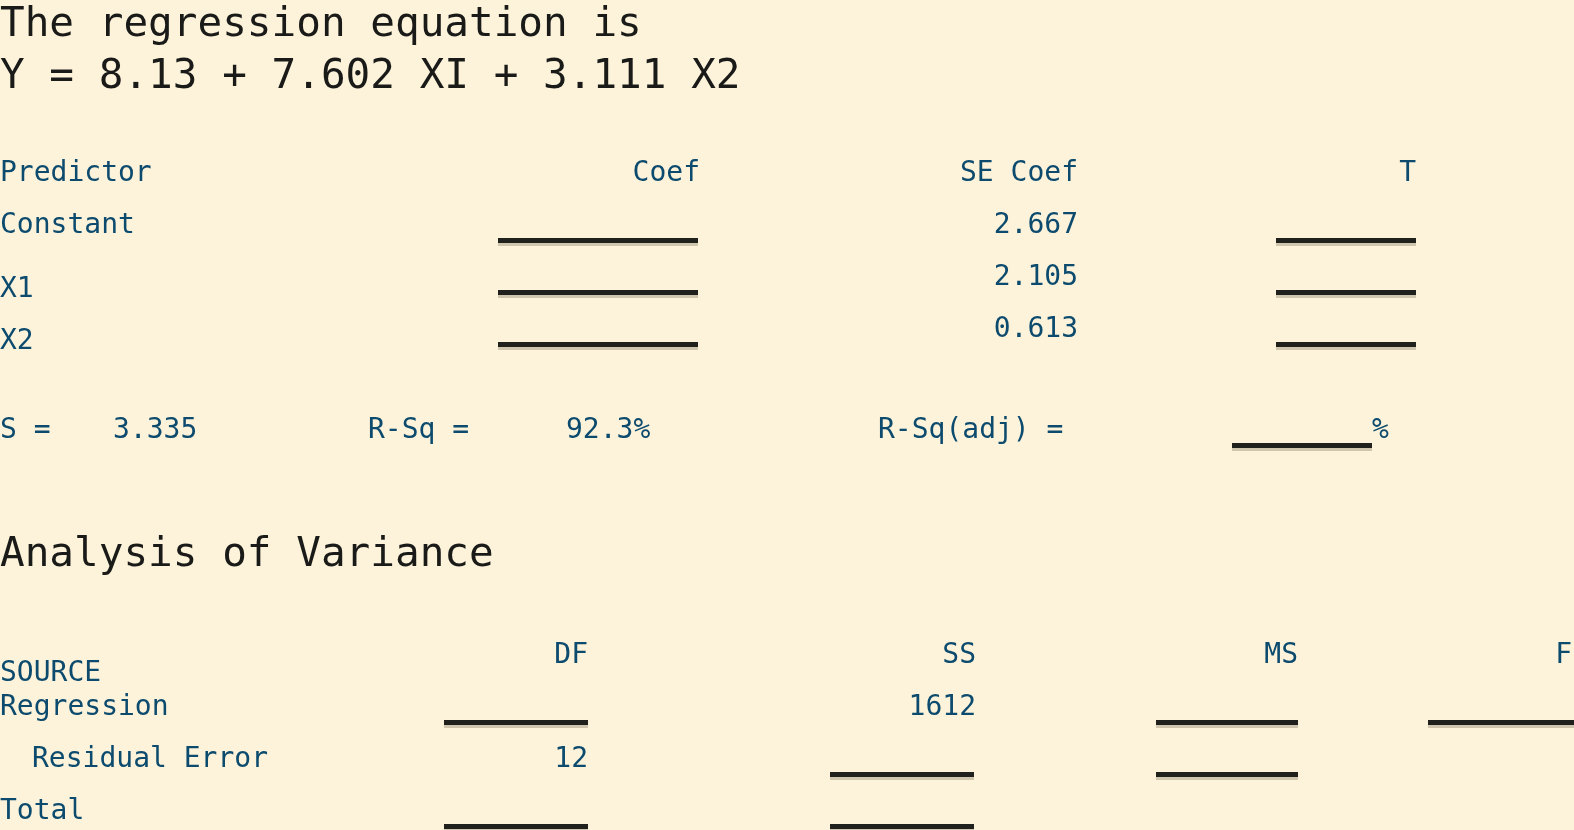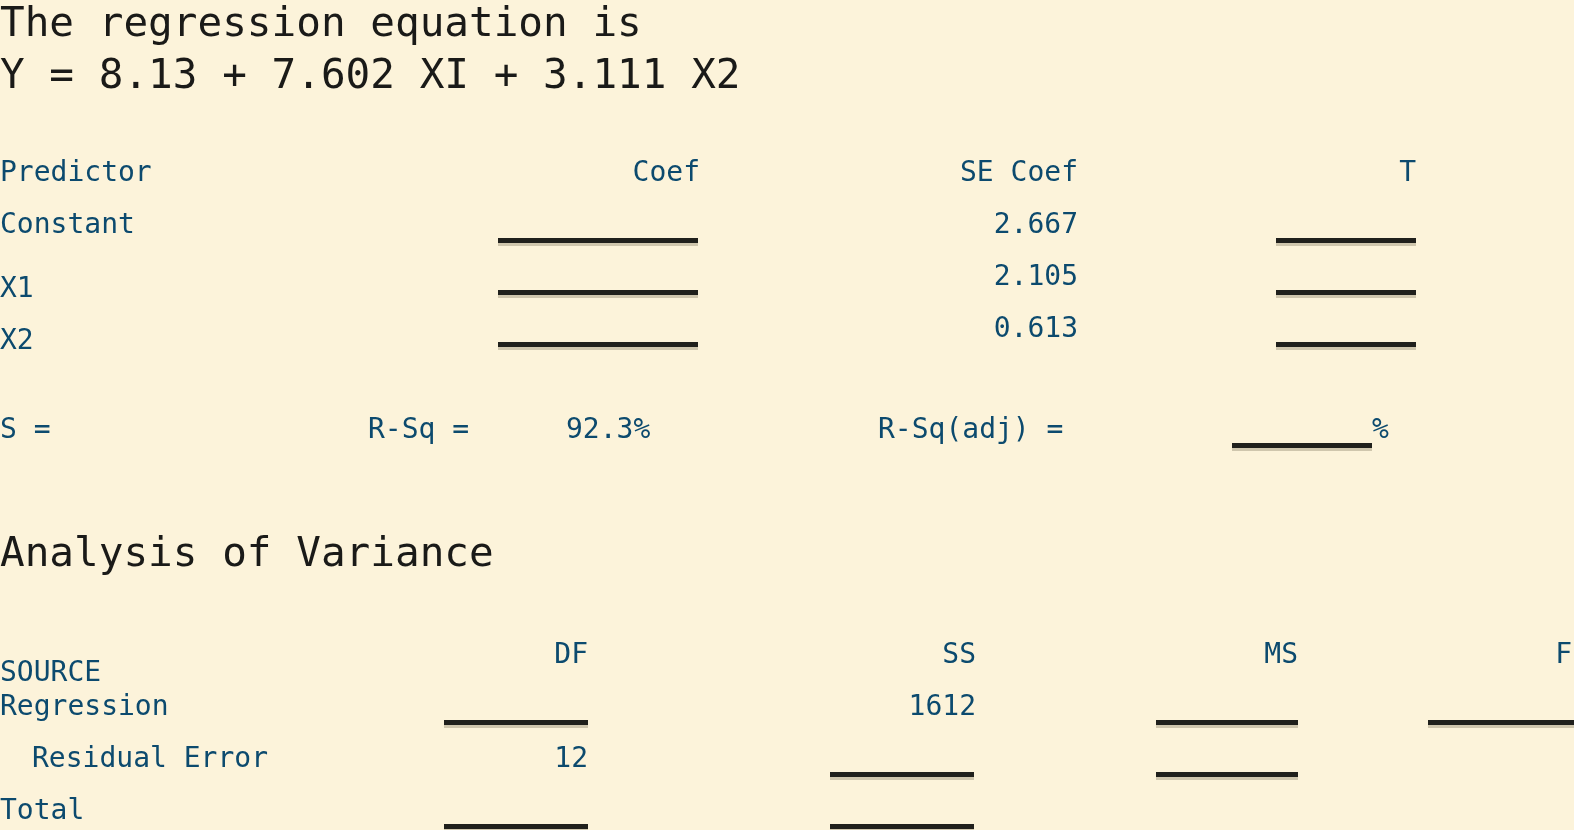--- a/index.html
+++ b/index.html
@@ -78,20 +78,21 @@
   <div class="blank" style="top:290px; left:498px; width:200px;"></div>
   <div class="cell right" style="top:250px; left:840px; width:238px;">2.105</div>
   <div class="blank" style="top:290px; left:1276px; width:140px;"></div>
 
   <div class="cell" style="top:302px; left:0px;margin-top:12px;">X2</div>
   <div class="blank" style="top:342px; left:498px; width:200px;"></div>
   <div class="cell right" style="top:302px; left:840px; width:238px;">0.613</div>
   <div class="blank" style="top:342px; left:1276px; width:140px;"></div>
 
   <div class="cell" style="top:403px; left:0px;">S =</div>
+  <div class="cell" style="top:403px; left:113px;">3.335</div>
   <div class="cell" style="top:403px; left:368px;">R-Sq =</div>
   <div class="cell" style="top:403px; left:566px;">92.3%</div>
   <div class="cell" style="top:403px; left:878px;">R-Sq(adj) =</div>
   <div class="blank" style="top:443px; left:1232px; width:140px;"></div>
   <div class="cell" style="top:403px; left:1372px;">%</div>
 
   <div class="line" style="top:526px;">Analysis of Variance</div>
 
   <div class="cell" style="top:628px; left:0px;margin-top:18px;">SOURCE</div>
   <div class="cell right" style="top:628px; left:420px; width:168px;">DF</div>

